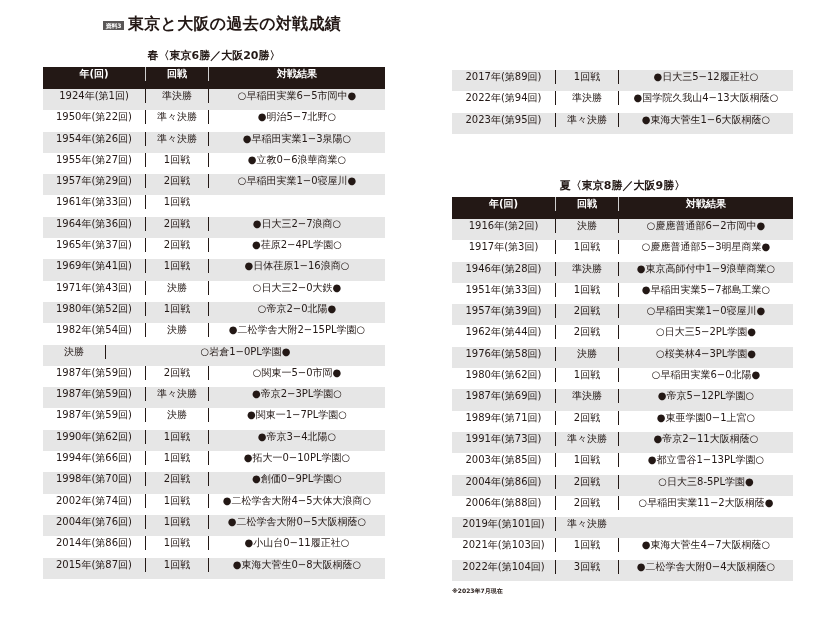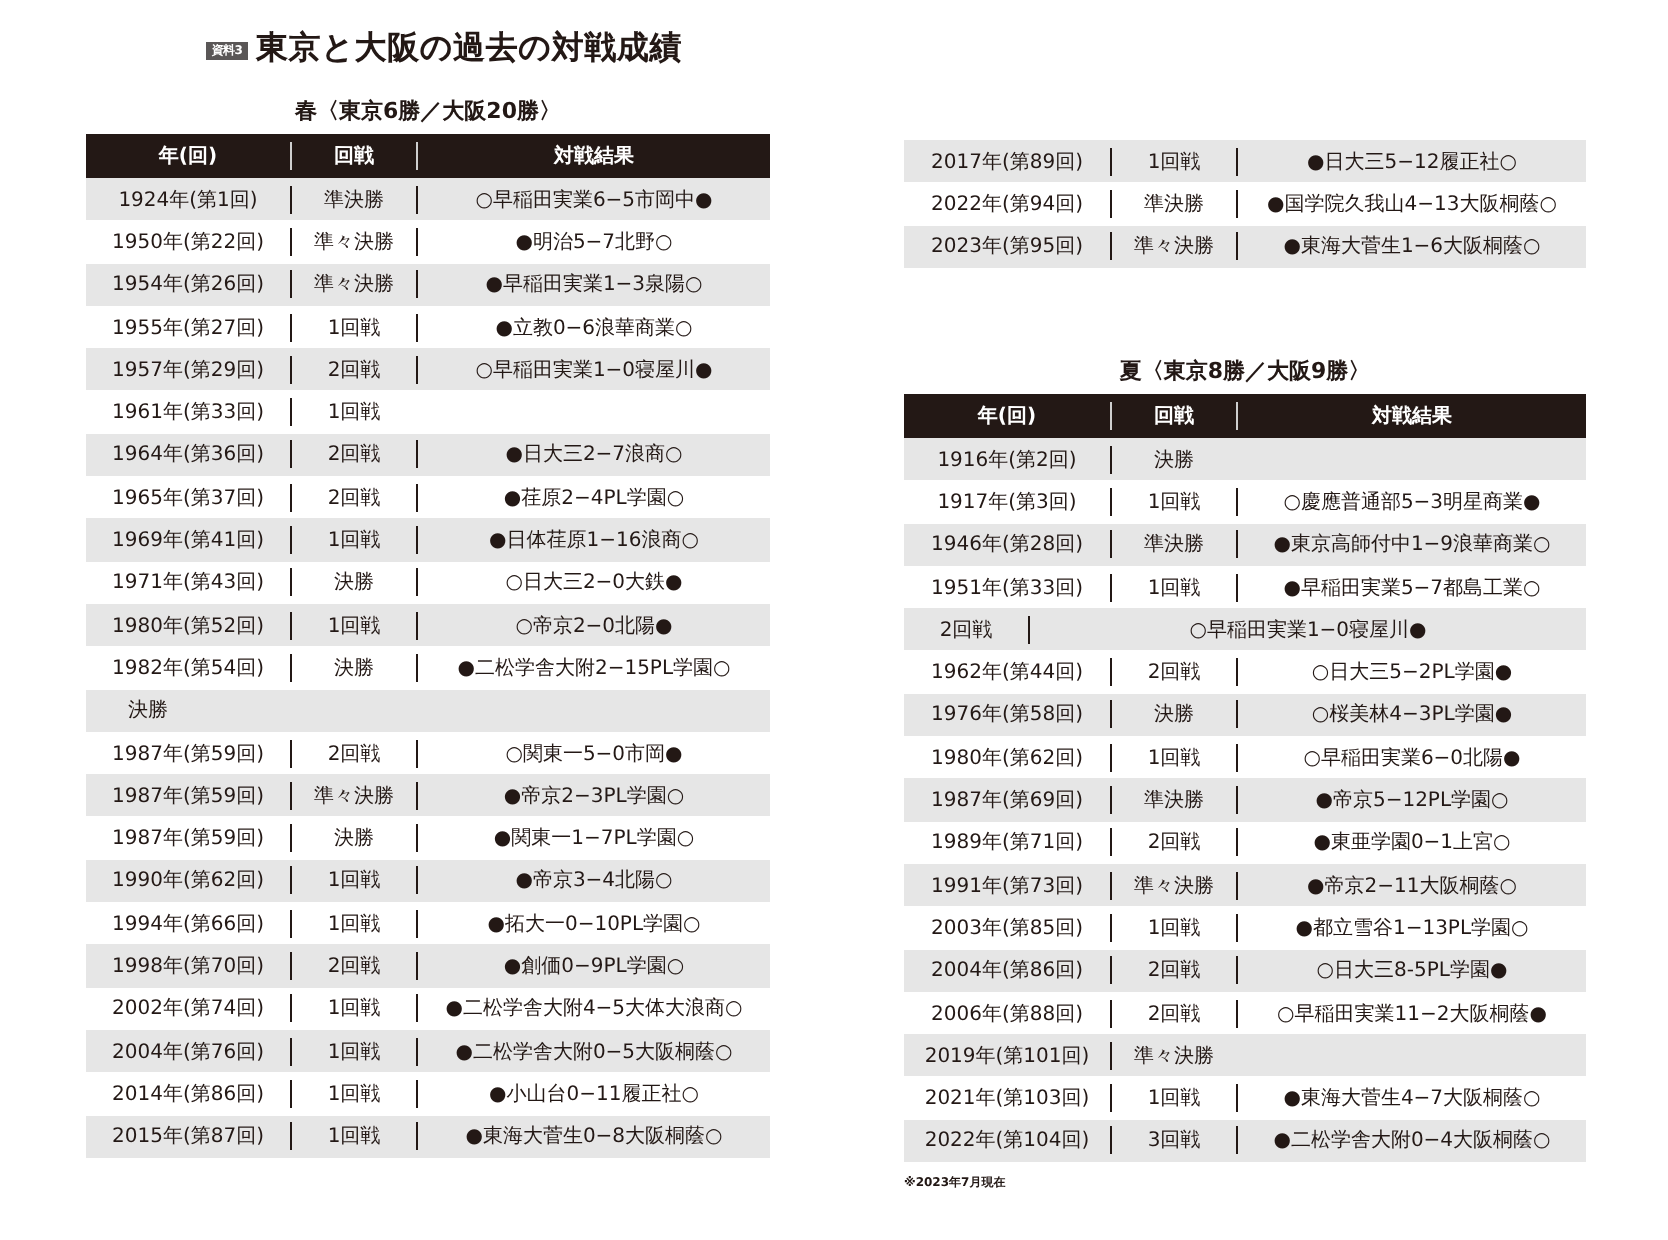--- a/index.html
+++ b/index.html
@@ -16,21 +16,21 @@
   .title {
     position: absolute; left: 128px; top: 13px; font-size: 16px; font-weight: bold;
     line-height: 22px; white-space: nowrap; letter-spacing: 0.3px;
   }
   .subtitle {
     position: absolute; font-size: 11px; font-weight: bold; line-height: 16px;
     text-align: center; white-space: nowrap;
   }
   .tbl { position: absolute; }
   .row {
-    display: flex; height: 21.3px; align-items: center;
+    display: flex; height: 21.3px; align-items: flex-start;
   }
   .row.gray { background: #e6e6e6; }
   .row.head { height: 22px; background: #231815; color: #fff; font-weight: bold; }
   .cell {
     display: flex; align-items: center; justify-content: center;
     font-size: 10px; white-space: nowrap; overflow: hidden;
   }
   .row .cell + .cell { border-left: 1.5px solid #231815; }
   .row.head .cell + .cell { border-left: 1px solid #cfcfcf; }
   .footnote {
@@ -119,20 +119,21 @@
     </div>
 
     <div class="row ">
       <div class="cell" style="width:102px">1982年(第54回)</div>
       <div class="cell" style="width:62px">決勝</div>
       <div class="cell" style="flex:1">●二松学舎大附2−15PL学園○</div>
     </div>
 
     <div class="row gray">
       <div class="cell" style="width:62px">決勝</div>
+      <div class="cell" style="flex:1">○岩倉1−0PL学園●</div>
     </div>
 
     <div class="row ">
       <div class="cell" style="width:102px">1987年(第59回)</div>
       <div class="cell" style="width:62px">2回戦</div>
       <div class="cell" style="flex:1">○関東一5−0市岡●</div>
     </div>
 
     <div class="row gray">
       <div class="cell" style="width:102px">1987年(第59回)</div>
@@ -217,20 +218,21 @@
 <div class="tbl" style="left:452px; top:197px; width:341px;">
   <div class="row head">
     <div class="cell" style="width:103px">年(回)</div>
     <div class="cell" style="width:62px">回戦</div>
     <div class="cell" style="flex:1">対戦結果</div>
   </div>
 
     <div class="row gray">
       <div class="cell" style="width:103px">1916年(第2回)</div>
       <div class="cell" style="width:62px">決勝</div>
+      <div class="cell" style="flex:1">○慶應普通部6−2市岡中●</div>
     </div>
 
     <div class="row ">
       <div class="cell" style="width:103px">1917年(第3回)</div>
       <div class="cell" style="width:62px">1回戦</div>
       <div class="cell" style="flex:1">○慶應普通部5−3明星商業●</div>
     </div>
 
     <div class="row gray">
       <div class="cell" style="width:103px">1946年(第28回)</div>
@@ -238,20 +240,21 @@
       <div class="cell" style="flex:1">●東京高師付中1−9浪華商業○</div>
     </div>
 
     <div class="row ">
       <div class="cell" style="width:103px">1951年(第33回)</div>
       <div class="cell" style="width:62px">1回戦</div>
       <div class="cell" style="flex:1">●早稲田実業5−7都島工業○</div>
     </div>
 
     <div class="row gray">
+      <div class="cell" style="width:103px">1957年(第39回)</div>
       <div class="cell" style="width:62px">2回戦</div>
       <div class="cell" style="flex:1">○早稲田実業1−0寝屋川●</div>
     </div>
 
     <div class="row ">
       <div class="cell" style="width:103px">1962年(第44回)</div>
       <div class="cell" style="width:62px">2回戦</div>
       <div class="cell" style="flex:1">○日大三5−2PL学園●</div>
     </div>
 

